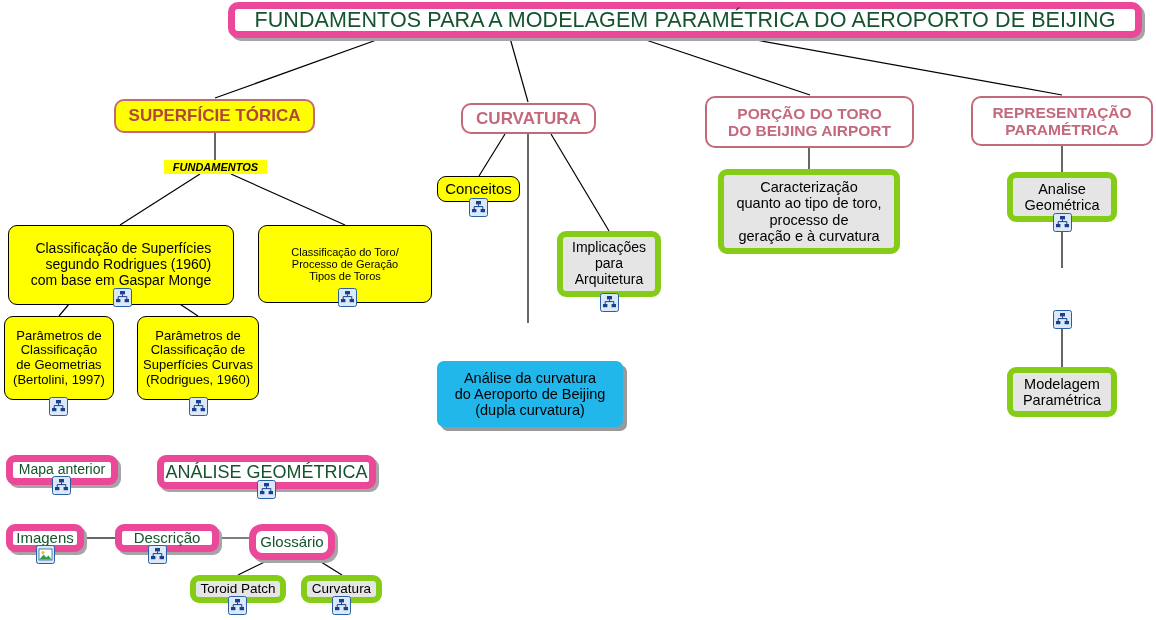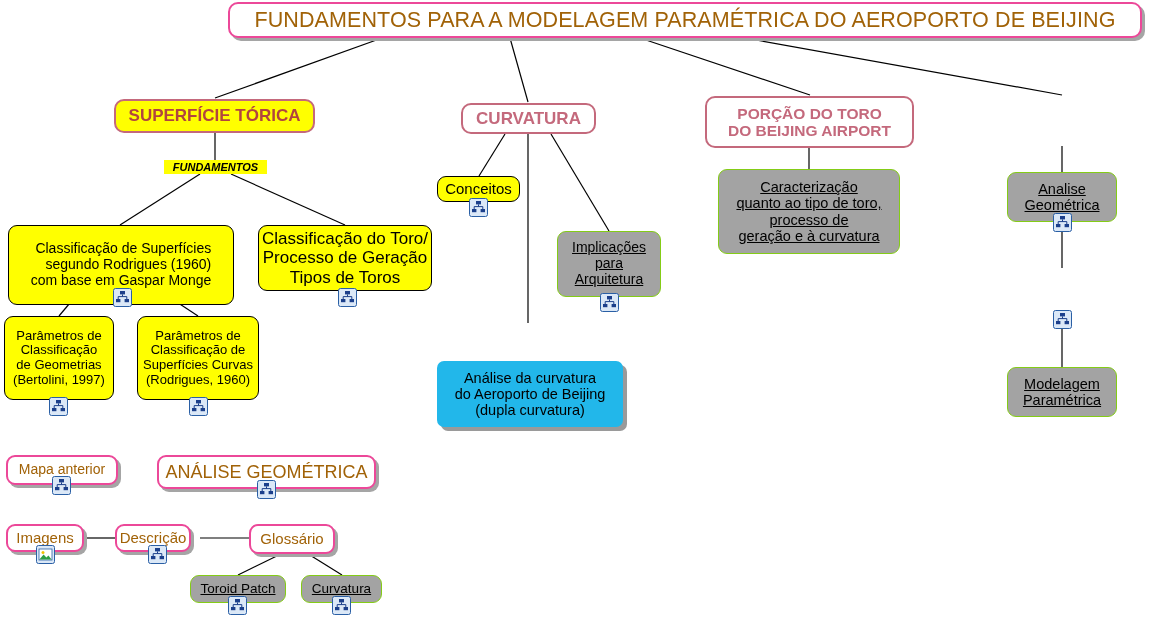--- a/index.html
+++ b/index.html
@@ -21,31 +21,30 @@
     justify-content:center;
     text-align:center;
     line-height:1.12;
     white-space:pre-line;
     z-index:5;
   }
 
   
   .n-white{
     background:#ffffff;
-    border:2px solid #ec4899;
+    border:7px solid #ec4899;
     border-radius:9px;
-    color:#a16207;
+    color:#14532d;
     box-shadow:3px 3px 0 0 #a5a5a5;
   }
   .n-white-noshadow{
-    background:#a3a3a3;
-    border:1px solid #84cc16;
+    background:#e5e5e5;
+    border:6px solid #84cc16;
     border-radius:9px;
     color:#000000;
-    text-decoration:underline;
   }
   
   .n-yellow{
     background:#ffff00;
     border:1px solid #000000;
     border-radius:9px;
     color:#000000;
   }
   
   .n-pink{
@@ -95,43 +94,43 @@
   #node-superficie{left:114px;top:99px;width:201px;height:34px;font-size:17px;}
   #node-curvatura{left:461px;top:103px;width:135px;height:31px;font-size:17px;}
   #node-porcao{left:705px;top:96px;width:209px;height:52px;font-size:15.5px;}
   #node-representacao{left:971px;top:96px;width:182px;height:50px;font-size:15.5px;}
 
   
   #node-fundamentos{left:164px;top:160px;width:103px;height:14px;}
 
   
   #node-classif-sup{left:8px;top:225px;width:226px;height:80px;font-size:14px;text-align:right;}
-  #node-classif-toro{left:258px;top:225px;width:174px;height:66px;font-size:17px;}
+  #node-classif-toro{left:258px;top:225px;width:174px;height:78px;font-size:11px;}
   #node-param-geom{left:4px;top:316px;width:110px;height:84px;font-size:13px;}
   #node-param-sup{left:137px;top:316px;width:122px;height:84px;font-size:13px;}
 
   
   #node-conceitos{left:437px;top:176px;width:83px;height:26px;font-size:15px;}
   #node-implicacoes{left:557px;top:231px;width:104px;height:66px;font-size:14px;}
   #node-analise-curv{left:437px;top:323px;width:186px;height:66px;font-size:14.5px;}
 
   
   #node-caracterizacao{left:718px;top:169px;width:182px;height:85px;font-size:14.5px;}
 
   
   #node-analise-geo{left:1007px;top:172px;width:110px;height:50px;font-size:14.5px;}
   #node-algoritmo{left:1007px;top:268px;width:110px;height:50px;font-size:14.5px;}
   #node-modelagem{left:1007px;top:367px;width:110px;height:50px;font-size:14.5px;}
 
   
   #node-mapa-anterior{left:6px;top:455px;width:112px;height:30px;font-size:14px;}
   #node-analise-geometrica{left:157px;top:455px;width:219px;height:34px;font-size:18px;}
   #node-imagens{left:6px;top:524px;width:78px;height:28px;font-size:15px;}
-  #node-descricao{left:115px;top:524px;width:76px;height:28px;font-size:15px;}
-  #node-glossario{left:249px;top:524px;width:86px;height:30px;font-size:15px;}
+  #node-descricao{left:115px;top:524px;width:104px;height:28px;font-size:15px;}
+  #node-glossario{left:249px;top:524px;width:86px;height:36px;font-size:15px;border-radius:13px;}
   #node-toroid{left:190px;top:575px;width:96px;height:28px;font-size:13.5px;}
   #node-curvatura-b{left:301px;top:575px;width:81px;height:28px;font-size:13.5px;}
 
   
   .icon-badge{
     position:absolute;
     width:19px;height:19px;
     z-index:9;
     pointer-events:auto;
   }
@@ -178,20 +177,22 @@
 
   <div class="node n-white" id="title-node">FUNDAMENTOS PARA A MODELAGEM PARAMÉTRICA DO AEROPORTO DE BEIJING</div>
 
   <div class="node n-pink-yellow" id="node-superficie">SUPERFÍCIE TÓRICA</div>
 
   <div class="node n-pink" id="node-curvatura">CURVATURA</div>
 
   <div class="node n-pink" id="node-porcao">PORÇÃO DO TORO
 DO BEIJING AIRPORT</div>
 
+  <div class="node n-pink" id="node-representacao">REPRESENTAÇÃO
+PARAMÉTRICA</div>
 
   <div class="node n-label" id="node-fundamentos">FUNDAMENTOS</div>
 
   <div class="node n-yellow" id="node-classif-sup">Classificação de Superfícies
 segundo Rodrigues (1960)
 com base em Gaspar Monge</div>
   <div class="icon-badge" style="left:113px;top:288px;">
     <svg viewBox="0 0 19 19">
         <rect x="0.5" y="0.5" width="18" height="18" rx="2" fill="#dbe8f7" stroke="#2a5fa5"></rect>
         <rect x="7" y="3" width="5" height="3.4" fill="#1b3f8b"></rect>

